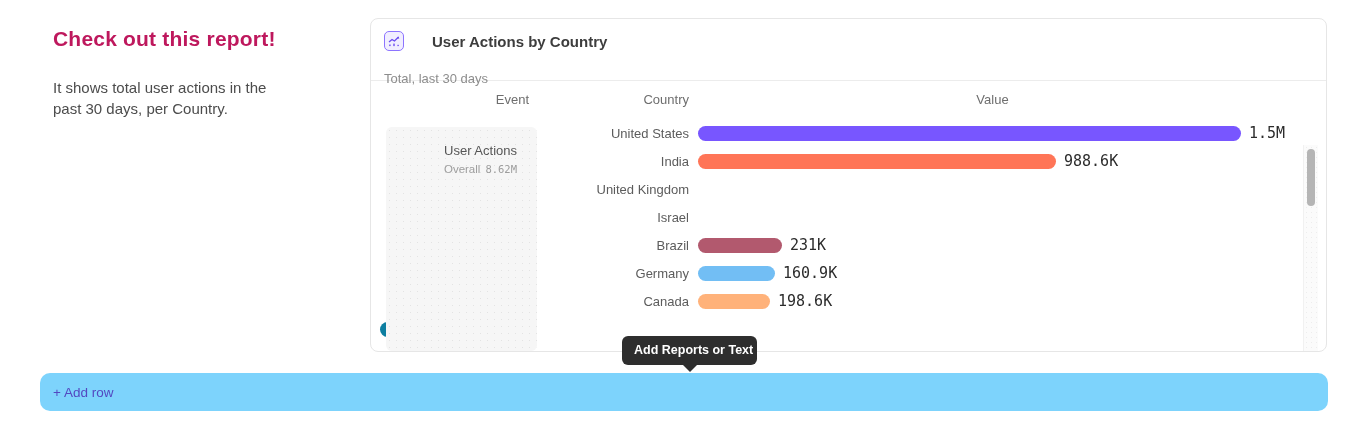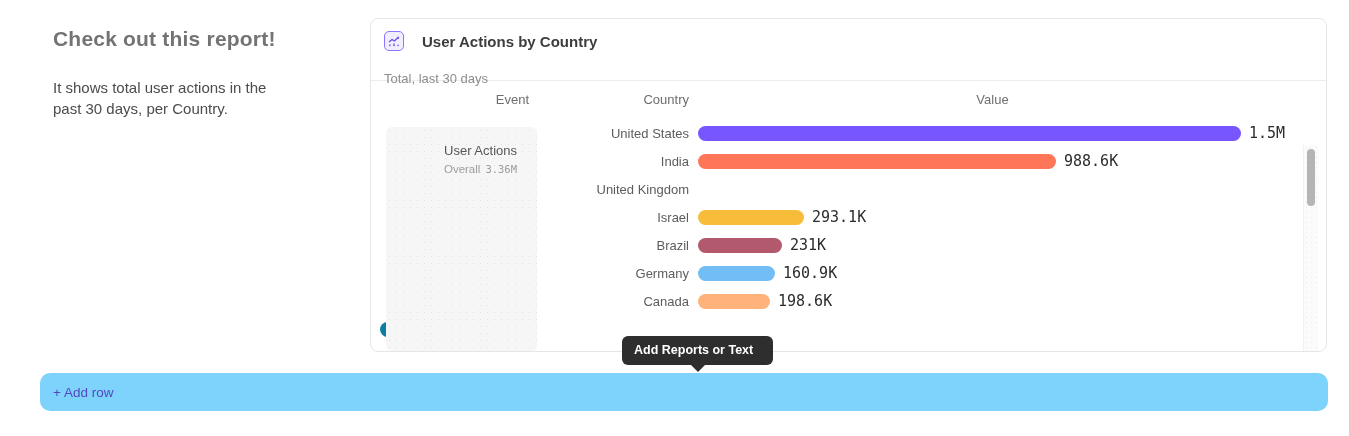--- a/index.html
+++ b/index.html
@@ -1,31 +1,31 @@
 <!DOCTYPE html>
 <html><head>
 <meta charset="utf-8">
 <style>
   * { margin: 0; padding: 0; box-sizing: border-box; }
   html, body { width: 1349px; height: 436px; background: #ffffff; overflow: hidden; }
   body { font-family: "Liberation Sans", sans-serif; position: relative; }
 
   
   .intro { position: absolute; left: 53px; top: 27px; width: 280px; }
-  .intro h1 { font-size: 21px; font-weight: 700; color: #737373; letter-spacing: 0.2px; }
+  .intro h1 { font-size: 21px; font-weight: 700; color: #be185d; letter-spacing: 0.2px; }
   .intro p { margin-top: 26px; font-size: 15px; line-height: 21px; color: #4c4c4c; max-width: 235px; }
 
   
   .card {
     position: absolute; left: 370px; top: 18px; width: 957px; height: 334px;
     background: #ffffff; border: 1px solid #e6e6e6; border-radius: 8px;
     overflow: hidden;
   }
   .card-header { padding: 12px 13px 0 13px; height: 61px; }
-  .card-title-row { display: flex; align-items: center; gap: 18px; }
+  .card-title-row { display: flex; align-items: center; gap: 28px; }
   .report-icon {
     width: 20px; height: 20px; border-radius: 5px; flex: 0 0 auto;
     background: #f1eeff; border: 1px solid #8d74ff;
     display: flex; align-items: center; justify-content: center;
   }
   .card-title { font-size: 15px; font-weight: 700; color: #3d3d3d; }
   .card-subtitle { margin-top: 20px; font-size: 13px; color: #8d8d8d; }
   .card-divider { border-top: 1px solid #ececec; }
 
   
@@ -59,21 +59,21 @@
     background-color: #fbfbfb; border-left: 1px solid #f1f1f1;
     background-image: radial-gradient(#ededed 0.7px, transparent 0.8px);
     background-size: 5px 5px;
   }
   .scroll-thumb { position: absolute; left: 3px; top: 4px; width: 8px; height: 57px; background: #b5b5b5; border-radius: 4px; }
 
   
   .tooltip {
     position: absolute; left: 622px; top: 336px; z-index: 20;
     background: #2e2e2e; color: #ffffff; border-radius: 6px;
-    padding: 7px 20px 8px 12px; font-size: 12.5px; font-weight: 700; white-space: nowrap;
+    padding: 7px 4px 8px 12px; font-size: 12.5px; font-weight: 700; white-space: nowrap;
   }
   .tooltip::after {
     content: ""; position: absolute; left: 50%; bottom: -7px; transform: translateX(-50%);
     border-left: 8px solid transparent; border-right: 8px solid transparent;
     border-top: 8px solid #2e2e2e;
   }
 
   
   .add-row-bar {
     position: absolute; left: 40px; top: 373px; width: 1288px; height: 38px;
@@ -111,21 +111,21 @@
 
   <div class="chart-area">
     <div class="col-headers">
       <div class="col-event">Event</div>
       <div class="col-country">Country</div>
       <div class="col-value">Value</div>
     </div>
 
     <div class="event-box">
       <div class="event-name">User Actions</div>
-      <div class="event-overall"><span>Overall</span><span class="num">3.36M</span></div>
+      <div class="event-overall"><span>Overall</span><span class="num">8.62M</span></div>
     </div>
 
     <div class="rows" id="chart-rows">
         <div class="chart-row">
           <div class="country-label">United States</div>
           <div class="bar-area">
             <div class="bar" style="width: 543px; background: rgb(120, 86, 255);"></div>
             <span class="value-label">1.5M</span>
           </div>
         </div>
@@ -134,24 +134,20 @@
           <div class="bar-area">
             <div class="bar" style="width: 358px; background: rgb(255, 117, 87);"></div>
             <span class="value-label">988.6K</span>
           </div>
         </div>
         <div class="chart-row">
           <div class="country-label">United Kingdom</div>
         </div>
         <div class="chart-row">
           <div class="country-label">Israel</div>
-          <div class="bar-area">
-            <div class="bar" style="width: 106px; background: rgb(248, 188, 59);"></div>
-            <span class="value-label">293.1K</span>
-          </div>
         </div>
         <div class="chart-row">
           <div class="country-label">Brazil</div>
           <div class="bar-area">
             <div class="bar" style="width: 84px; background: rgb(178, 89, 110);"></div>
             <span class="value-label">231K</span>
           </div>
         </div>
         <div class="chart-row">
           <div class="country-label">Germany</div>

